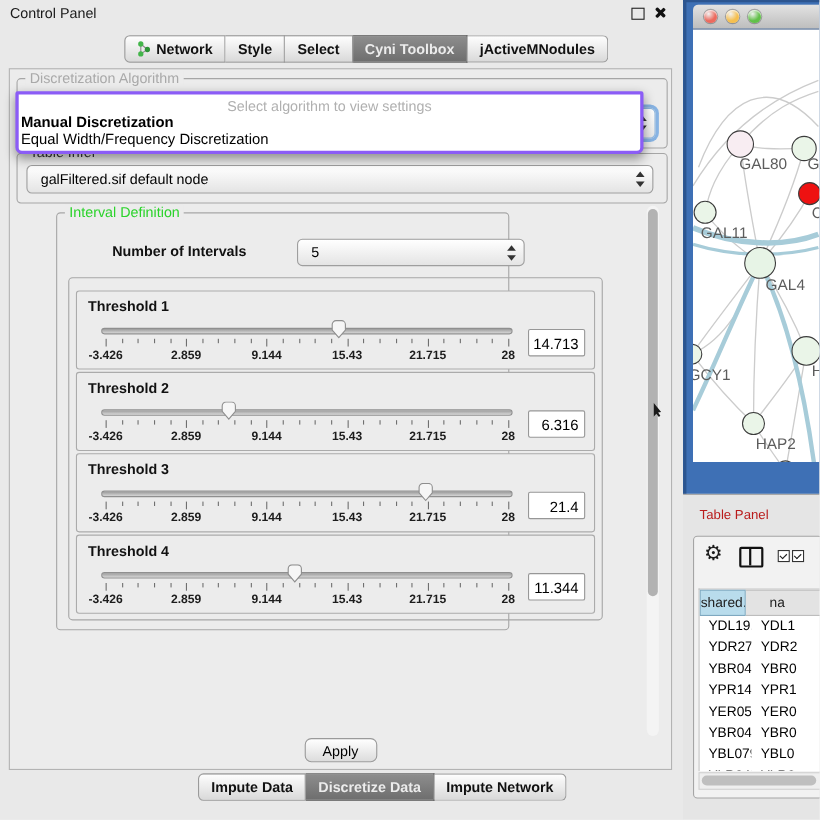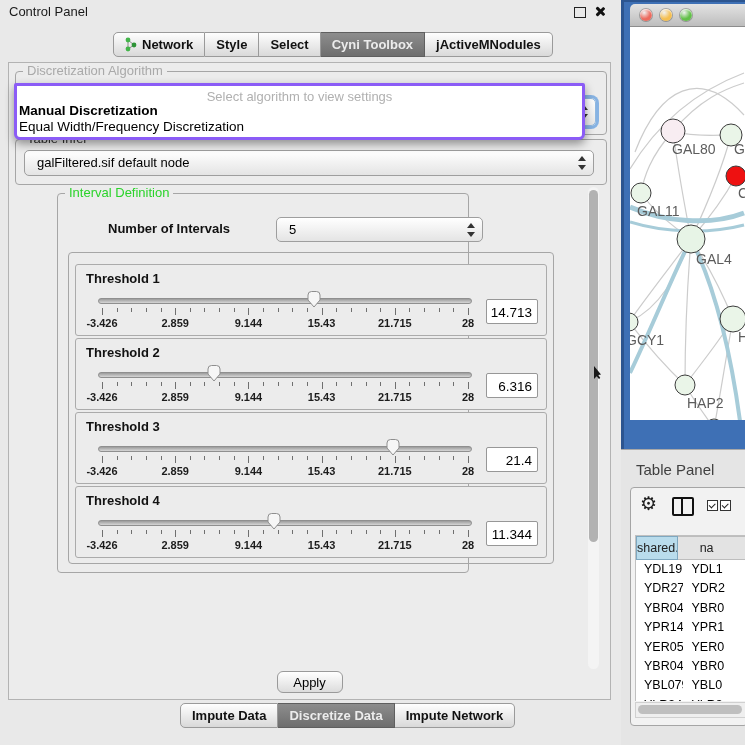--- a/index.html
+++ b/index.html
@@ -57,21 +57,21 @@
          border-radius:5px;box-sizing:border-box;font-size:13px;color:#000;}
   .combo .combo-text{position:absolute;left:12px;top:4px;white-space:nowrap;}
   .spinner{position:absolute;right:7px;top:50%;transform:translateY(-50%);width:9px;height:14px;}
   .spinner::before{content:"";position:absolute;left:1px;top:0;border-left:4px solid transparent;
       border-right:4px solid transparent;border-bottom:5px solid #333;}
   .spinner::after{content:"";position:absolute;left:1px;bottom:0;border-left:4px solid transparent;
       border-right:4px solid transparent;border-top:5px solid #333;}
   #table-data-combo{left:8px;right:12px;top:10px;height:26px;}
 
   
-  #interval-group{left:48px;top:130px;width:412px;height:380px;}
+  #interval-group{left:42px;top:130px;width:412px;height:380px;}
   #interval-group > .group-title{color:#2bd32b;}
   #num-intervals-label{position:absolute;left:50px;top:27px;font-size:13px;font-weight:bold;color:#111;}
   #num-intervals-combo{left:218px;top:23px;width:207px;height:25px;}
 
   #thresholds-group{left:10px;top:58px;width:486px;height:312px;}
   #thresholds-group .group-title{color:#2525d8;}
   #thresholds-list{position:absolute;left:0;top:11px;right:0;}
   .th-panel{position:relative;height:72px;border:1px solid #ababab;border-radius:3px;
             margin:0 6px 2px 6px;background:#ececec;box-sizing:border-box;}
   .th-label{position:absolute;top:6px;left:10px;font-size:13px;font-weight:bold;color:#111;}
@@ -113,21 +113,21 @@
               box-shadow:inset 3px 0 0 #2c5590, inset 0 2px 0 #2c5590;}
   #net-titlebar{position:absolute;left:9px;top:4px;right:0;height:22px;
                 background:linear-gradient(#e3e3e3,#bdbdbd);border-bottom:1px solid #8d8d8d;
                 border-top-left-radius:5px;}
   .light{position:absolute;top:5px;width:12px;height:12px;border-radius:50%;box-shadow:inset 0 1px 1px rgba(255,255,255,.7),0 0 0 1px rgba(0,0,0,.25);}
   #net-canvas{position:absolute;left:9px;top:27px;right:0;height:393px;background:#fff;overflow:hidden;}
   #net-canvas svg text{font-family:"Liberation Sans",sans-serif;font-size:14px;}
 
   
   #table-panel{position:absolute;left:621px;top:449px;width:124px;height:296px;background:#e5e5e5;border-top:1px solid #a8a8a8;box-sizing:border-box;}
-  #tp-title{position:absolute;left:15px;top:11px;font-size:15px;color:#404040;}
+  #tp-title{position:absolute;left:15px;top:11px;font-size:12px;color:#b91c1c;}
   #tp-box{position:absolute;left:9px;top:37px;right:-3px;height:237px;background:#f2f2f2;
           border:1px solid #a5a5a5;border-radius:4px;}
   #tp-gear{position:absolute;left:9px;top:4px;font-size:19px;color:#1c1c1c;font-family:"DejaVu Sans",sans-serif;}
   #tp-columns-icon{position:absolute;left:41px;top:9px;width:18px;height:15px;border:2px solid #111;border-radius:2px;}
   #tp-columns-icon::before{content:"";position:absolute;left:7px;top:0;width:2px;height:15px;background:#111;}
   .chk{position:absolute;top:12px;width:9px;height:9px;border:1.4px solid #333;background:#fff;}
   .chk::before{content:"";position:absolute;left:1px;top:1.5px;width:5px;height:2.5px;
        border-left:1.6px solid #222;border-bottom:1.6px solid #222;transform:rotate(-45deg);}
   #tp-chk1{left:76px;} #tp-chk2{left:89px;}
   #tp-table{position:absolute;left:4px;right:0;top:47px;bottom:24px;background:#fff;overflow:hidden;

